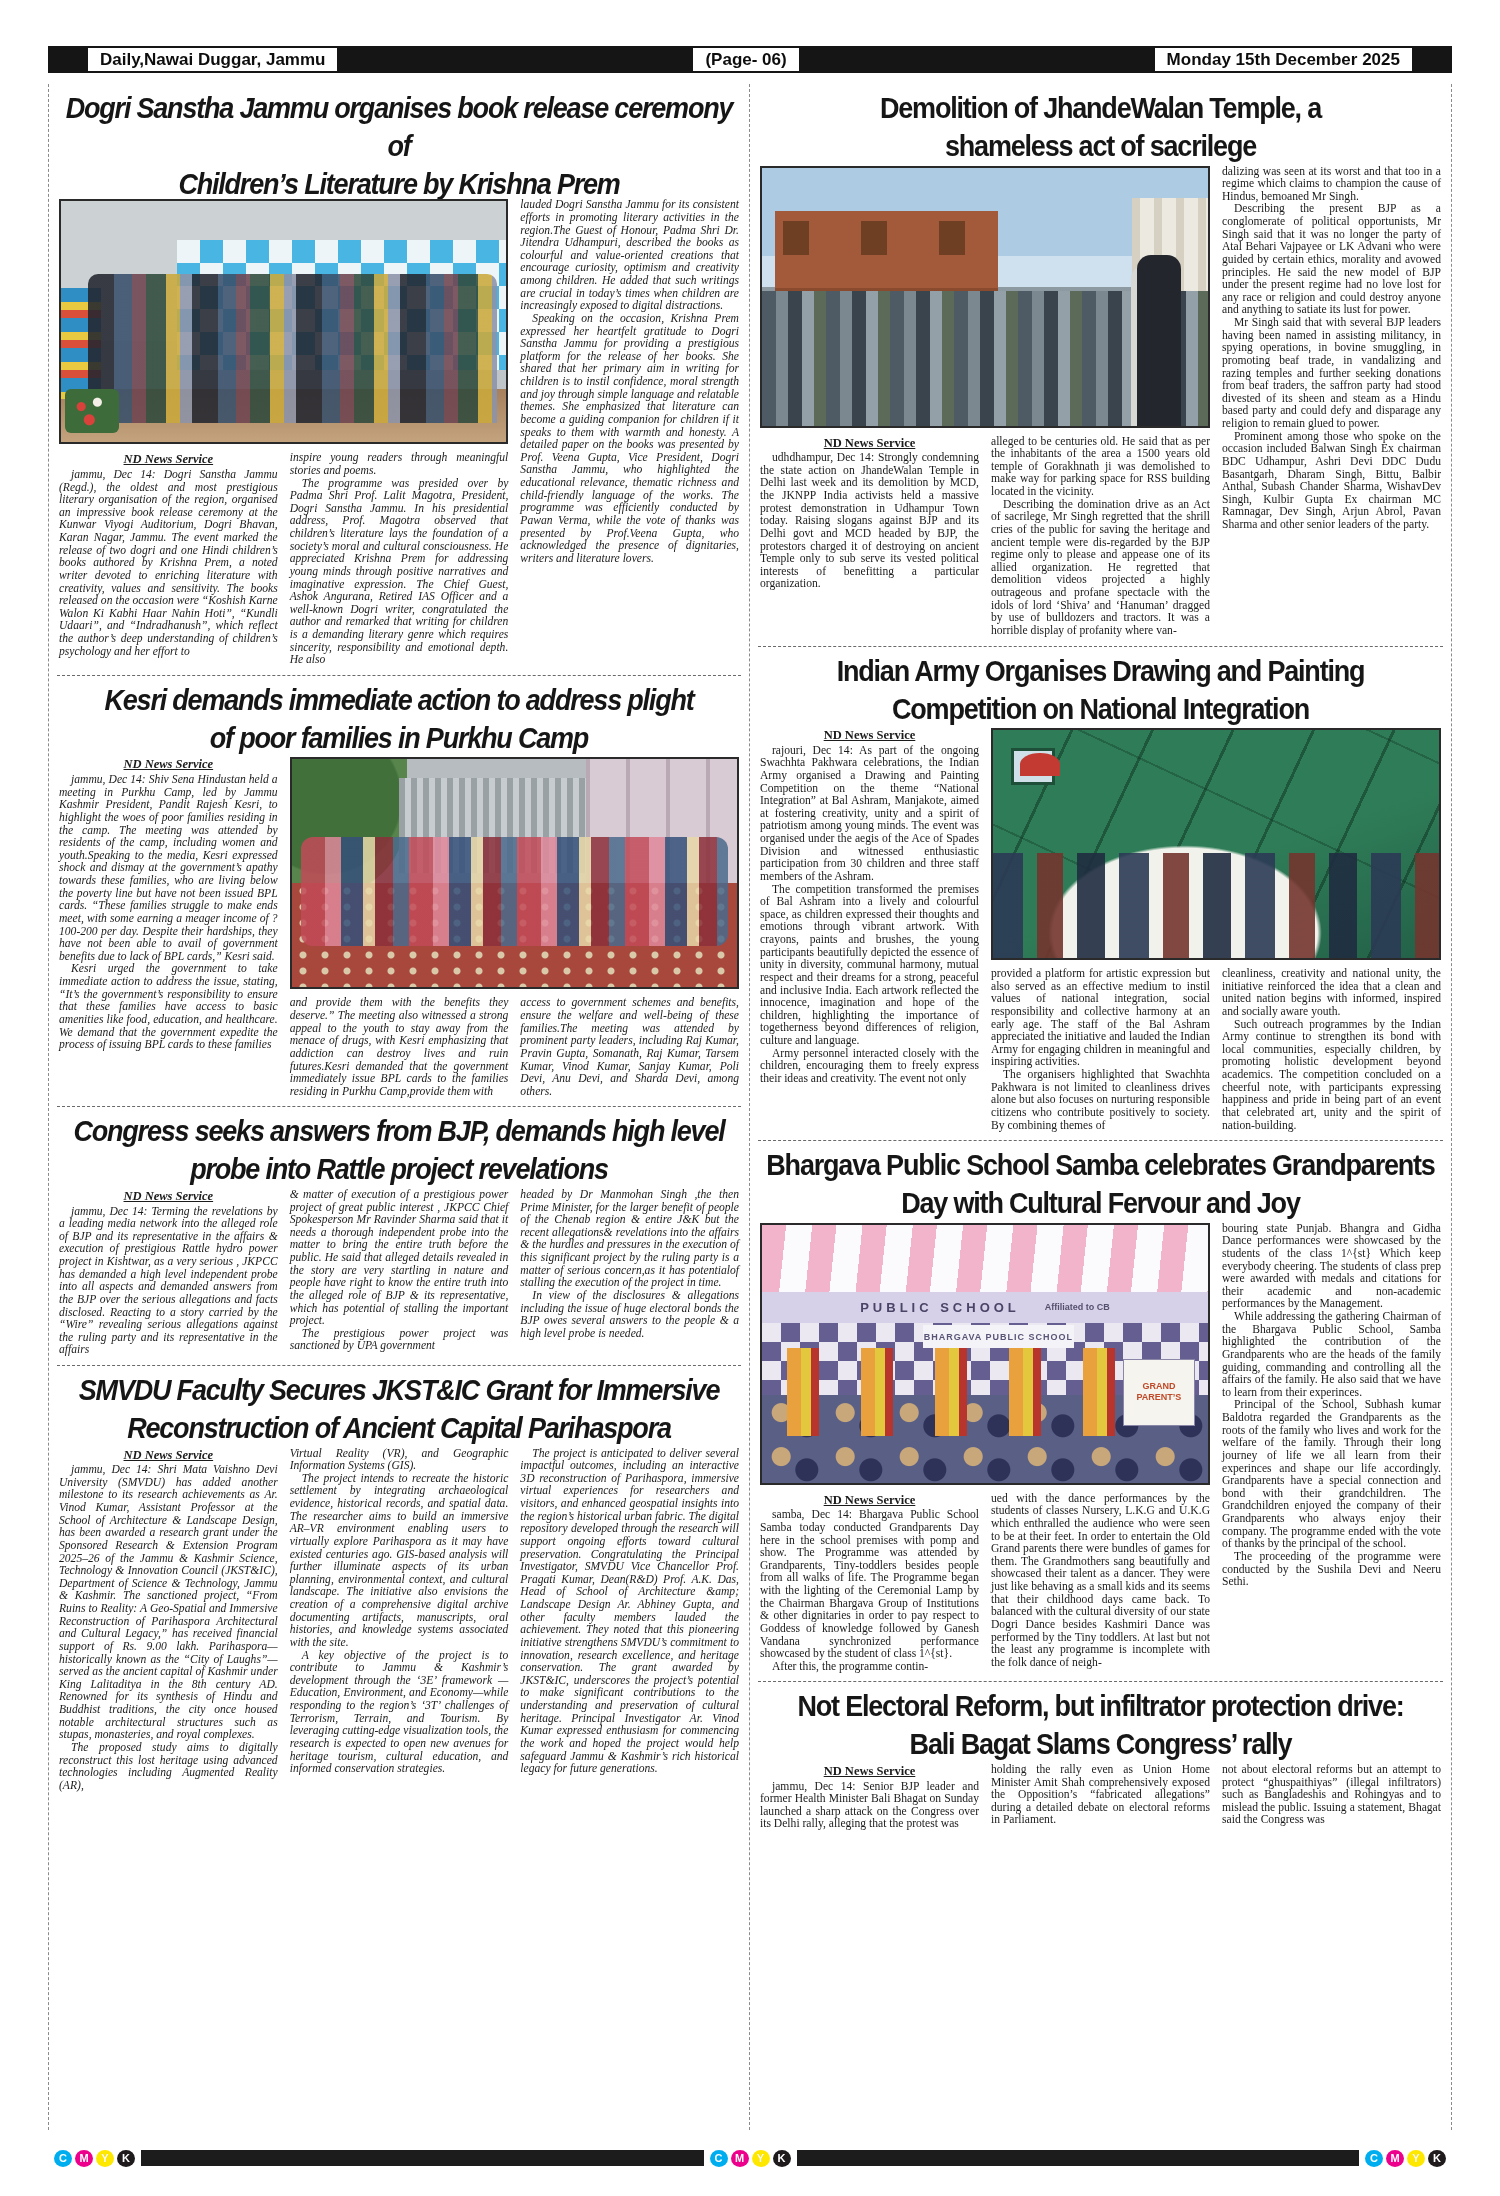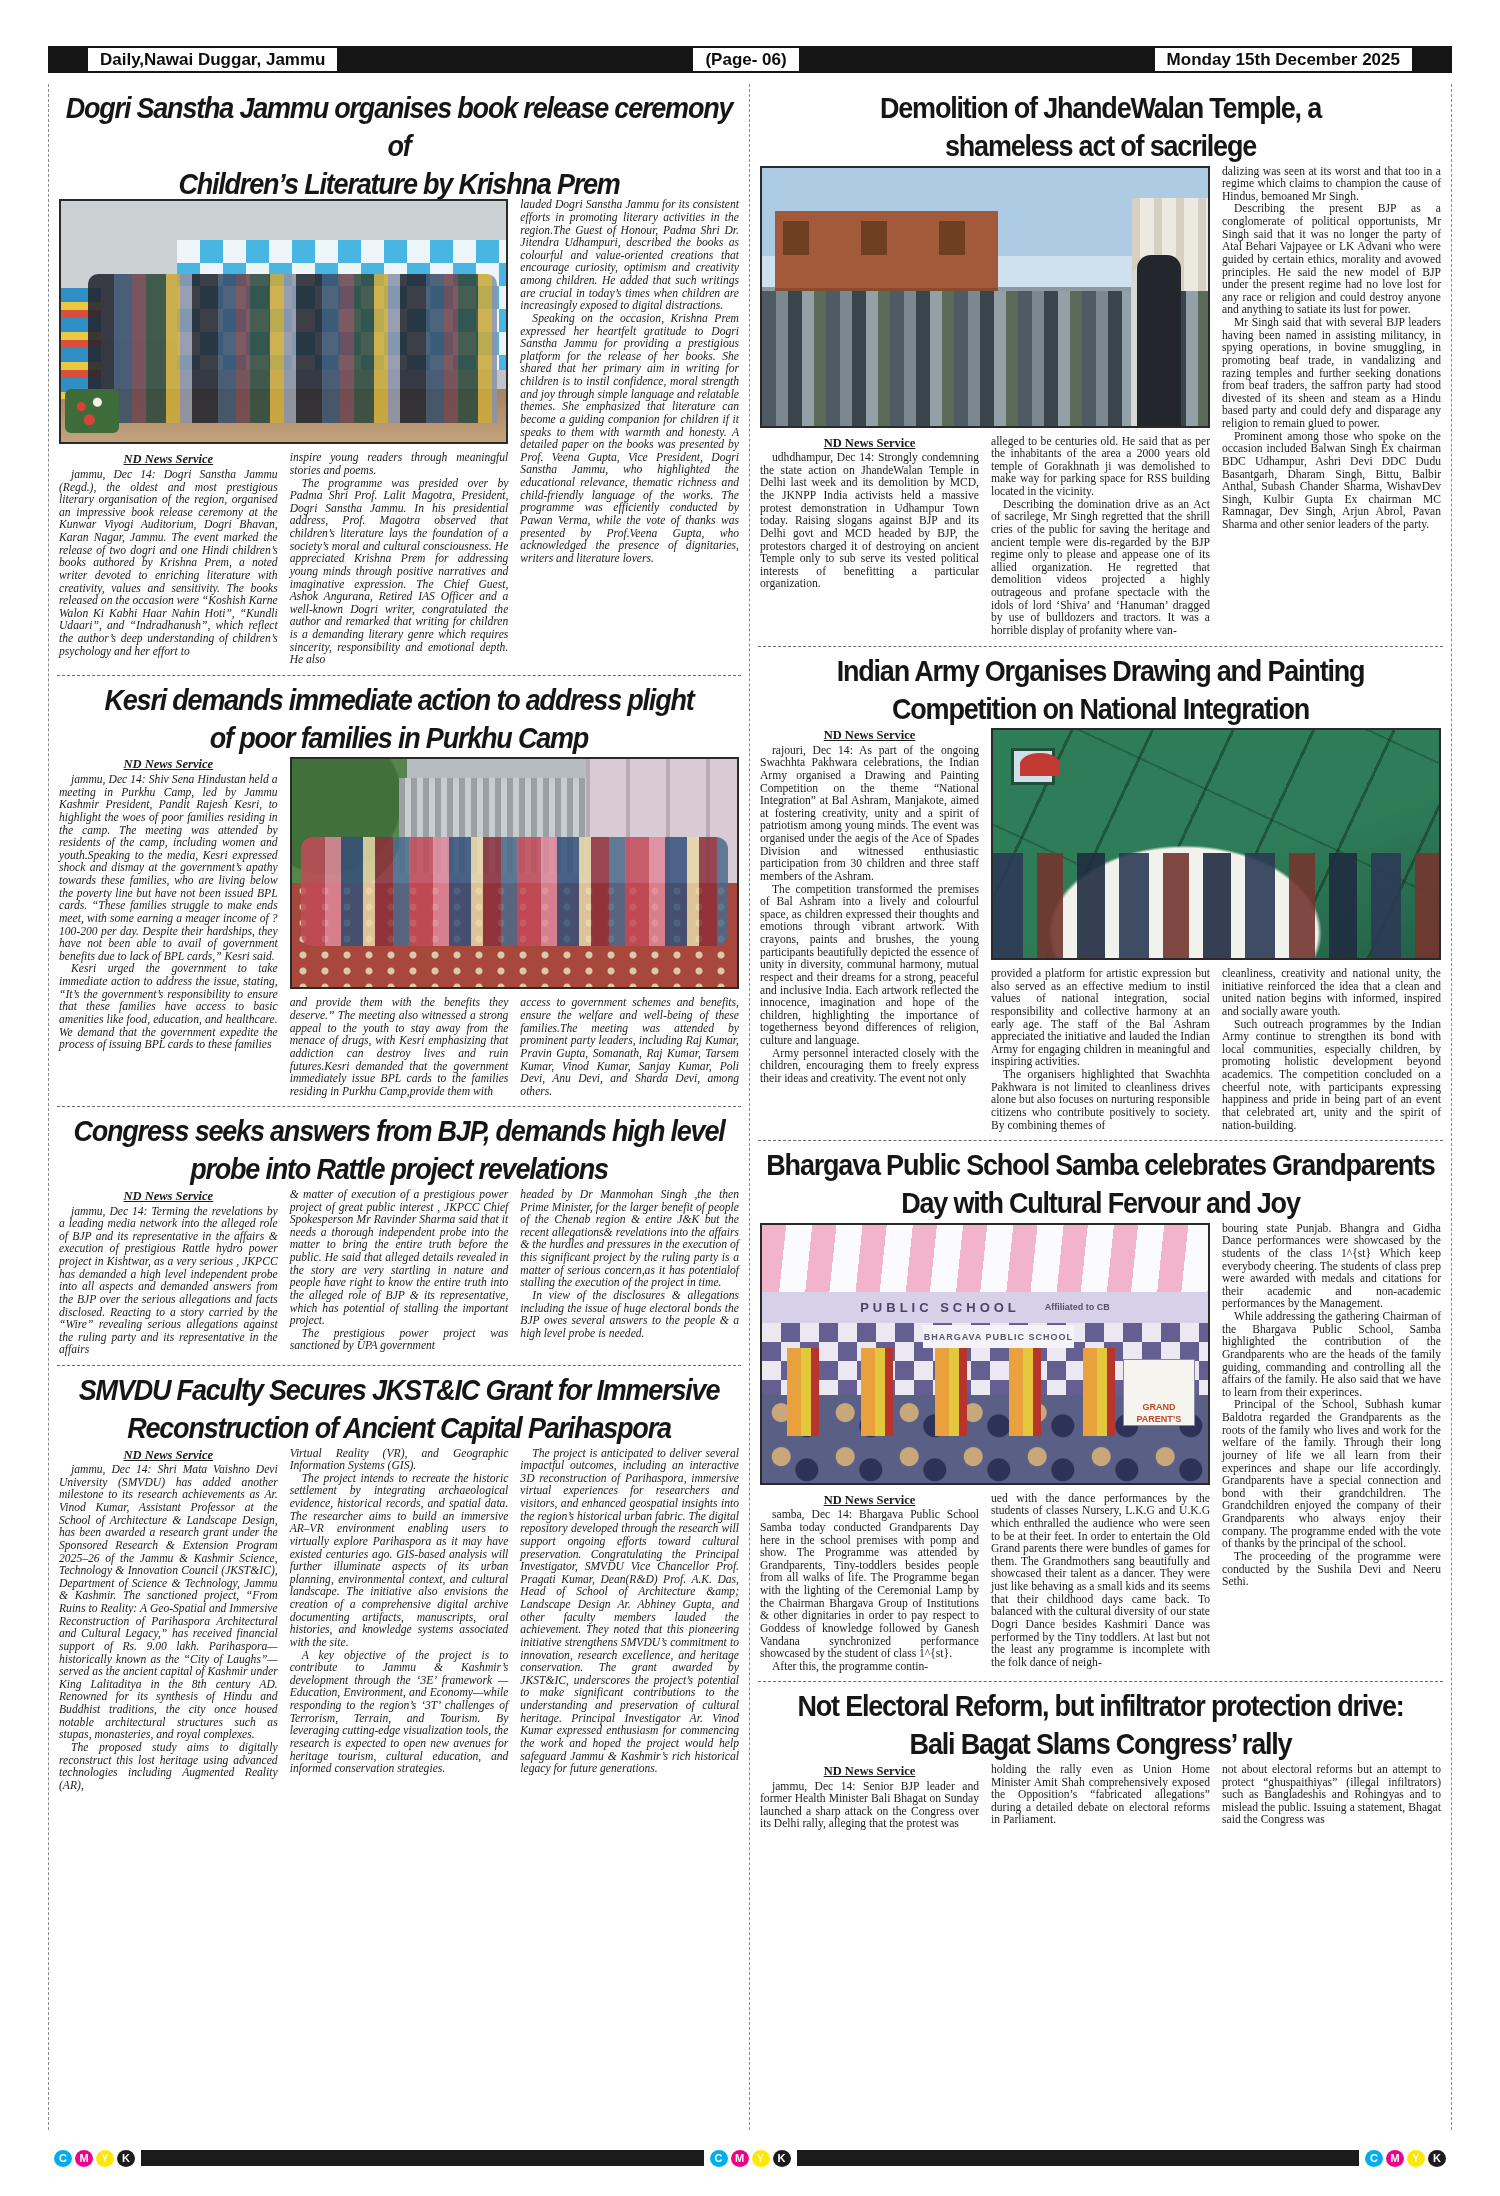--- a/index.html
+++ b/index.html
@@ -110,21 +110,21 @@
   .photo-bhargava .midsign { top:39%; left:36%; width:34%; height:9%; background:#f4f3f8;
     display:flex; align-items:center; justify-content:center; }
   .photo-bhargava .floor { bottom:0; left:0; right:0; height:34%; background:#5a5f86;
     background-image:radial-gradient(circle at 30% 40%, #c8a87a 0 9px, transparent 10px),
                      radial-gradient(circle at 70% 70%, #2e3258 0 11px, transparent 12px);
     background-size:64px 44px; }
   .photo-bhargava .dancers { top:48%; left:2%; right:20%; height:34%;
     background:repeating-linear-gradient(90deg, transparent 0 16px, #e8a13c 16px 30px, #e3c83e 30px 40px,
       #b8352e 40px 48px, transparent 48px 74px); }
   .photo-bhargava .poster { top:52%; right:3%; width:16%; height:26%; background:#f6f4ee;
-    border:1px solid #8a86a8; display:flex; align-items:flex-end; justify-content:center; text-align:center; }
+    border:1px solid #8a86a8; display:flex; align-items:center; justify-content:center; text-align:center; }
   .ph-text { position:relative; font-family:"Liberation Sans", sans-serif; color:#3a3550; font-weight:bold; }
   .ph-text-band { font-size:13px; letter-spacing:4px; color:#4a4466; }
   .ph-text-aff { font-size:9px; letter-spacing:0; color:#55506e; }
   .ph-text-mid { font-size:9px; letter-spacing:1px; color:#5a5476; }
   .ph-text-poster { font-size:9px; line-height:1.25; color:#c04a28; white-space:pre-line; }
 
   
   .footer { position:absolute; left:48px; right:48px; bottom:28px; height:20px;
             display:flex; align-items:center; }
   .cmyk { display:flex; align-items:center; gap:3px; padding:0 6px; }
@@ -260,21 +260,21 @@
             <div class="layer crowd"></div>
             <div class="layer speaker"></div>
           </div>
           <div class="colcell pl-c1">
             <div class="byline">ND News Service</div>
             <div>
                 <p class="para">udhdhampur, Dec 14: Strongly condemning the state action on JhandeWalan Temple in Delhi last week and its demolition by MCD, the JKNPP India activists held a massive protest demonstration in Udhampur Town today. Raising slogans against BJP and its Delhi govt and MCD headed by BJP, the protestors charged it of destroying on ancient Temple only to sub serve its vested political interests of benefitting a particular organization.</p>
               </div>
           </div>
           <div class="colcell pl-c2 cont">
-              <p class="para">alleged to be centuries old. He said that as per the inhabitants of the area a 2000 years old temple of Gorakhnath ji was demolished to make way for parking space for RSS building located in the vicinity.</p>
+              <p class="para">alleged to be centuries old. He said that as per the inhabitants of the area a 1500 years old temple of Gorakhnath ji was demolished to make way for parking space for RSS building located in the vicinity.</p>
               <p class="para">Describing the domination drive as an Act of sacrilege, Mr Singh regretted that the shrill cries of the public for saving the heritage and ancient temple were dis-regarded by the BJP regime only to please and appease one of its allied organization. He regretted that demolition videos projected a highly outrageous and profane spectacle with the idols of lord ‘Shiva’ and ‘Hanuman’ dragged by use of bulldozers and tractors. It was a horrible display of profanity where van-</p>
             </div>
           <div class="colcell pl-c3 cont">
               <p class="para">dalizing was seen at its worst and that too in a regime which claims to champion the cause of Hindus, bemoaned Mr Singh.</p>
               <p class="para">Describing the present BJP as a conglomerate of political opportunists, Mr Singh said that it was no longer the party of Atal Behari Vajpayee or LK Advani who were guided by certain ethics, morality and avowed principles. He said the new model of BJP under the present regime had no love lost for any race or religion and could destroy anyone and anything to satiate its lust for power.</p>
               <p class="para">Mr Singh said that with several BJP leaders having been named in assisting militancy, in spying operations, in bovine smuggling, in promoting beaf trade, in vandalizing and razing temples and further seeking donations from beaf traders, the saffron party had stood divested of its sheen and steam as a Hindu based party and could defy and disparage any religion to remain glued to power.</p>
               <p class="para">Prominent among those who spoke on the occasion included Balwan Singh Ex chairman BDC Udhampur, Ashri Devi DDC Dudu Basantgarh, Dharam Singh, Bittu, Balbir Anthal, Subash Chander Sharma, WishavDev Singh, Kulbir Gupta Ex chairman MC Ramnagar, Dev Singh, Arjun Abrol, Pavan Sharma and other senior leaders of the party.</p>
             </div>
         </div>
       </div>

